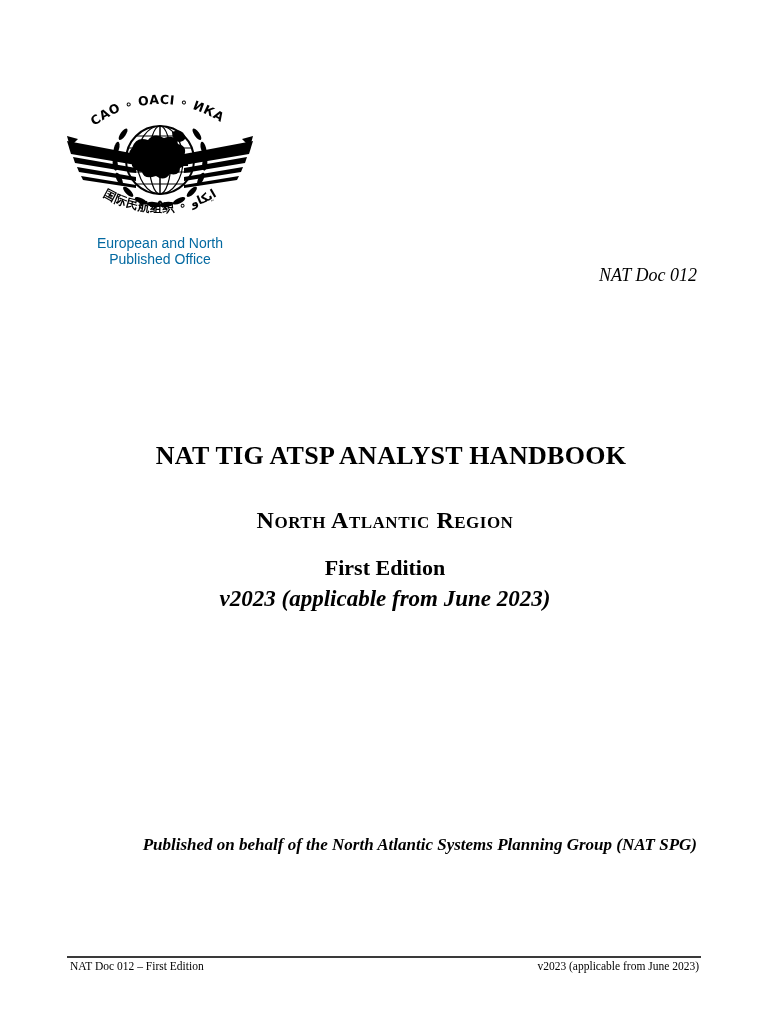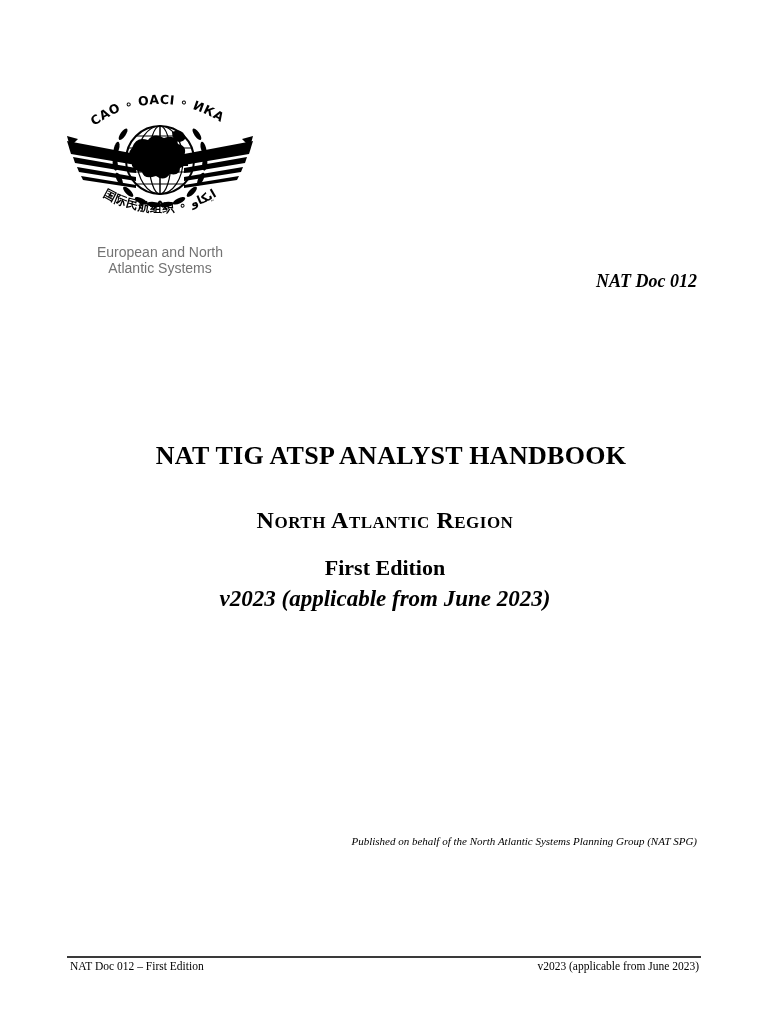--- a/index.html
+++ b/index.html
@@ -11,32 +11,32 @@
     color: #000000;
     font-family: "Liberation Serif", "DejaVu Serif", serif;
     overflow: hidden;
     margin: 0 auto;
   }
   .abs { position: absolute; line-height: 1; }
 
   
   .logo-block { position: absolute; left: 65px; top: 80px; width: 190px; }
   .logo-caption {
-    margin-top: 11px;
+    margin-top: 2px;
     font-family: "Liberation Sans", "DejaVu Sans", sans-serif;
     font-size: 14px;
     line-height: 1.12;
     text-align: center;
-    color: #737373;
+    color: #0369a1;
   }
 
   
   .doc-number {
-    top: 272px; right: 73px;
-    font-size: 18px; font-weight: bold; font-style: italic;
+    top: 266px; right: 73px;
+    font-size: 18px; font-weight: normal; font-style: italic;
   }
 
   
   .main-title {
     top: 437px; left: 0; width: 100%; margin: 6px;
     text-align: center;
     font-size: 26px; font-weight: bold; letter-spacing: 0.3px;
   }
   .region-title {
     top: 508px; left: 0; width: 100%;
@@ -55,21 +55,21 @@
     font-size: 23px; font-weight: bold; font-style: italic;
   }
 
   
   .prepared-line {
     top: 812px; left: 74px;
     font-size: 13.5px; font-weight: bold; font-style: italic;
   }
   .published-line {
     top: 836px; right: 73px;
-    font-size: 11px; font-weight: normal; font-style: italic;
+    font-size: 17px; font-weight: bold; font-style: italic;
   }
 
   
   .footer-rule {
     position: absolute;
     top: 956px; left: 67px; right: 69px;
     border-top: 2px solid #3a3a3a;
     height: 0;
   }
   .footer-row {
@@ -146,21 +146,21 @@
       <text class="emblem-text" font-size="12.5" font-weight="bold" letter-spacing="0.5" text-anchor="middle" fill="#000000">
         <textPath href="#arc-top" startOffset="50%">ICAO ∘ OACI ∘ ИКАО</textPath>
       </text>
       <text class="emblem-text" font-size="12" font-weight="bold" letter-spacing="0.5" text-anchor="middle" fill="#000000">
         <textPath href="#arc-bottom" startOffset="50%">国际民航组织 ∘ ايكاو</textPath>
       </text>
     </svg>
 
     <div class="logo-caption">
       <div>European and North</div>
-      <div>Atlantic Systems</div>
+      <div>Published Office</div>
     </div>
   </div>
 
   <div class="abs doc-number">NAT Doc 012</div>
 
   <h1 class="abs main-title">NAT TIG ATSP ANALYST HANDBOOK</h1>
   <div class="abs edition-line">First Edition</div>
   <div class="abs region-title">North Atlantic Region</div>
   <div class="abs version-line">v2023 (applicable from June 2023)</div>
 

